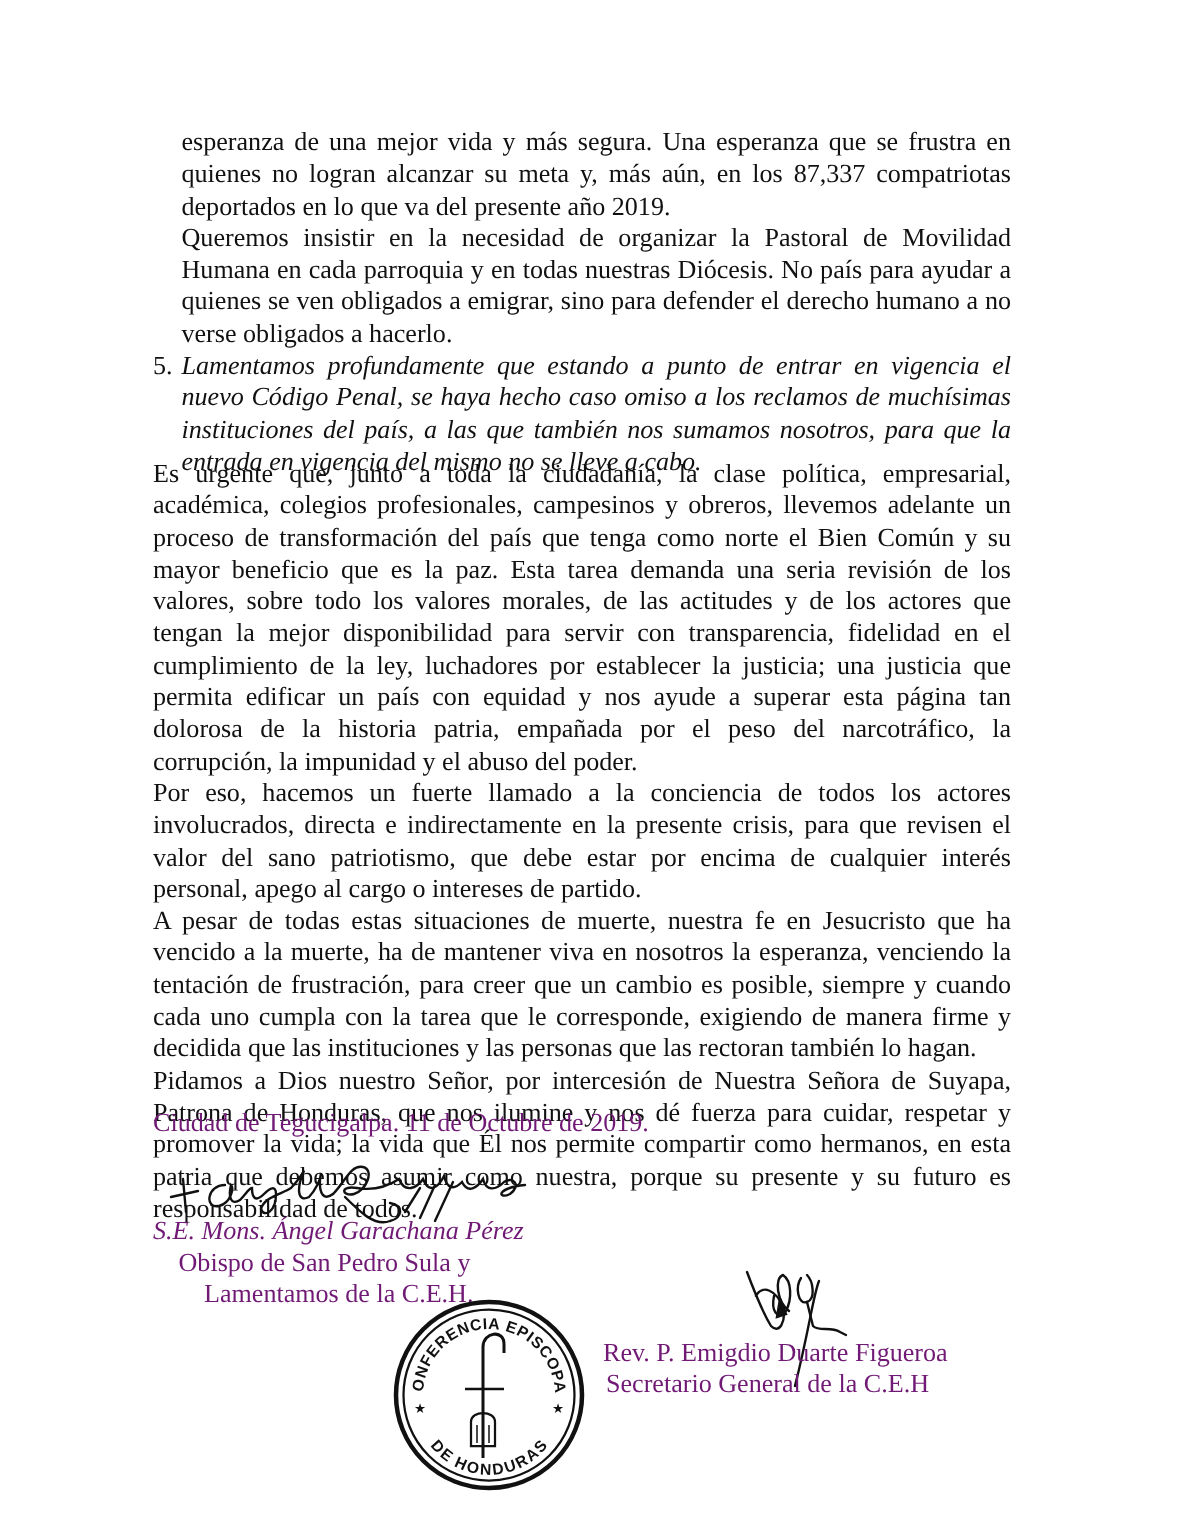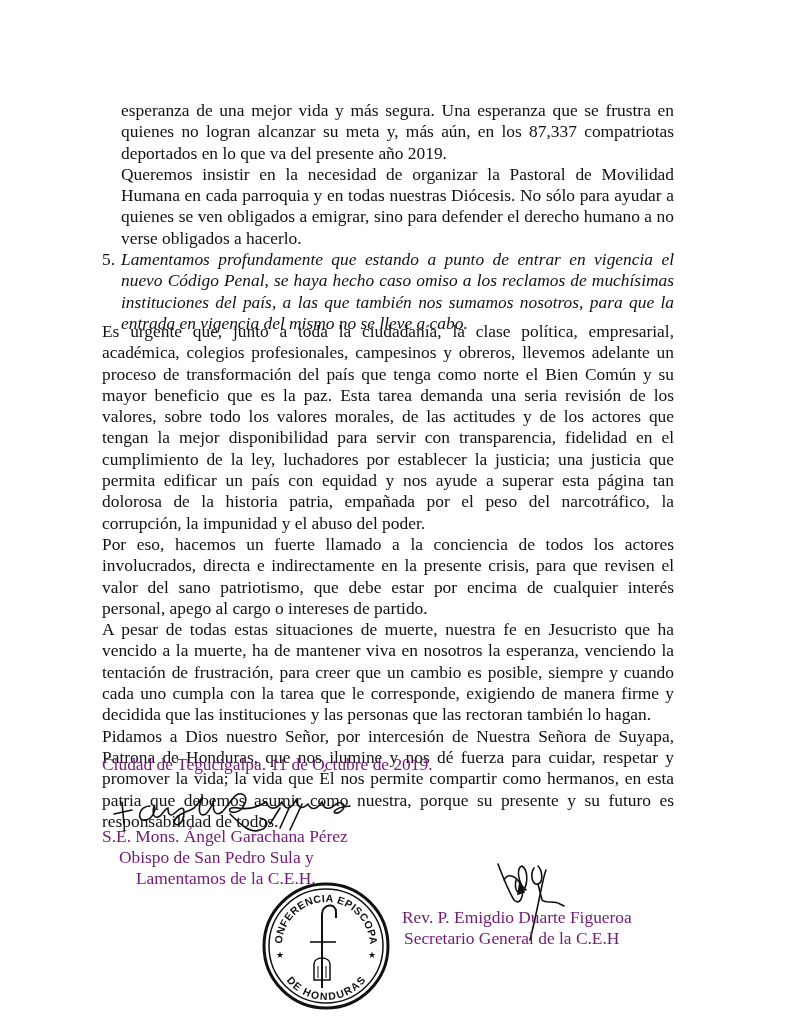--- a/index.html
+++ b/index.html
@@ -1,36 +1,36 @@
 <!DOCTYPE html>
 <html><head>
 <meta charset="utf-8">
 <style>
   html, body { margin: 0; padding: 0; background: #ffffff; }
   body { width: 791px; height: 1024px; position: relative; overflow: hidden; }
   .page {
-    position: absolute; left: 0; top: 16px; width: 791px; height: 748px;
+    position: absolute; left: 0; top: 0; width: 791px; height: 748px;
     font-family: "Liberation Serif", "DejaVu Serif", serif;
     color: #111111; font-size: 17.4px; line-height: 21.3px;
   }
   .block { position: absolute; left: 102px; width: 572px; text-align: justify; }
   .block p { margin: 0; text-align: justify; text-align-last: left; }
   .indent { left: 121px; width: 553px; }
   .num { position: absolute; left: 102px; }
   .sig-text { position: absolute; font-family: "Liberation Serif", "DejaVu Serif", serif; font-size: 17.4px; line-height: 21.3px; color: #701a75; white-space: nowrap; }
   svg { position: absolute; overflow: visible; }
 </style>
 </head>
 <body>
 
 <div class="page">
 
   <div class="block indent" style="top:84px;">
     <p>esperanza de una mejor vida y más segura. Una esperanza que se frustra en quienes no logran alcanzar su meta y, más aún, en los 87,337 compatriotas deportados en lo que va del presente año 2019.</p>
-    <p>Queremos insistir en la necesidad de organizar la Pastoral de Movilidad Humana en cada parroquia y en todas nuestras Diócesis. No sólo para ayudar a quienes se ven obligados a emigrar, sino para defender el derecho humano a no verse obligados a hacerlo.</p>
+    <p>Queremos insistir en la necesidad de organizar la Pastoral de Movilidad Humana en cada parroquia y en todas nuestras Diócesis. No país para ayudar a quienes se ven obligados a emigrar, sino para defender el derecho humano a no verse obligados a hacerlo.</p>
   </div>
 
   <div>
     <span class="num" style="top:233px;">5.</span>
     <div class="block indent" style="top:233px;font-style:italic;">
       <p>Lamentamos profundamente que estando a punto de entrar en vigencia el nuevo Código Penal, se haya hecho caso omiso a los reclamos de muchísimas instituciones del país, a las que también nos sumamos nosotros, para que la entrada en vigencia del mismo no se lleve a cabo.</p>
     </div>
   </div>
 
   <div class="block" style="top:305px;">
@@ -44,21 +44,21 @@
 
   <svg style="left:110px; top:768px;" width="260" height="60" viewBox="0 0 260 60">
     <g fill="none" stroke="#111" stroke-width="1.6" stroke-linecap="round">
       <path d="M4 30 L22 26 M12 18 L14 40"></path>
       <path d="M40 22 C28 22 26 38 36 36 C44 34 46 24 44 22 C42 30 44 36 50 32 C54 28 56 24 58 24 C58 30 60 34 66 28 C70 24 74 22 74 28 C74 40 66 44 64 38 C66 30 78 28 84 24 C90 18 94 10 92 14 C88 24 88 34 96 30 C100 26 104 18 104 14 C102 24 104 34 112 28"></path>
       <path d="M112 28 C120 20 124 8 132 10 C140 12 134 26 126 28 C118 30 116 22 128 24 C140 26 150 22 156 18 C160 28 168 24 172 18 C176 28 182 24 186 16 C188 24 192 26 198 20 C202 28 208 24 212 18 C214 26 220 26 226 20 C232 16 238 22 230 28 C222 32 220 24 240 22"></path>
       <path d="M120 30 C130 40 140 50 150 46 C158 44 160 36 150 34 M160 40 L170 24 M170 44 L180 22 M180 46 L192 20"></path>
     </g>
   </svg>
 
-  <div class="sig-text" style="left:102px; top:810px;">S.E. Mons. Ángel Garachana Pérez</div>
+  <div class="sig-text" style="left:102px; top:810px;font-style:italic;">S.E. Mons. Ángel Garachana Pérez</div>
   <div class="sig-text" style="left:119px; top:831px;text-align:right;">Obispo de San Pedro Sula y</div>
   <div class="sig-text" style="left:136px; top:852px;">Lamentamos de la C.E.H.</div>
 
   <svg style="left:260px; top:864px;" width="132" height="132" viewBox="0 0 132 132">
     <defs>
       <path id="sealTop" d="M 22 66 A 44 44 0 0 1 110 66"></path>
       <path id="sealBottom" d="M 24 70 A 42 42 0 0 0 108 70"></path>
     </defs>
     <circle cx="66" cy="66" r="62" fill="none" stroke="#111" stroke-width="3"></circle>
     <circle cx="66" cy="66" r="57" fill="none" stroke="#111" stroke-width="1.5"></circle>

